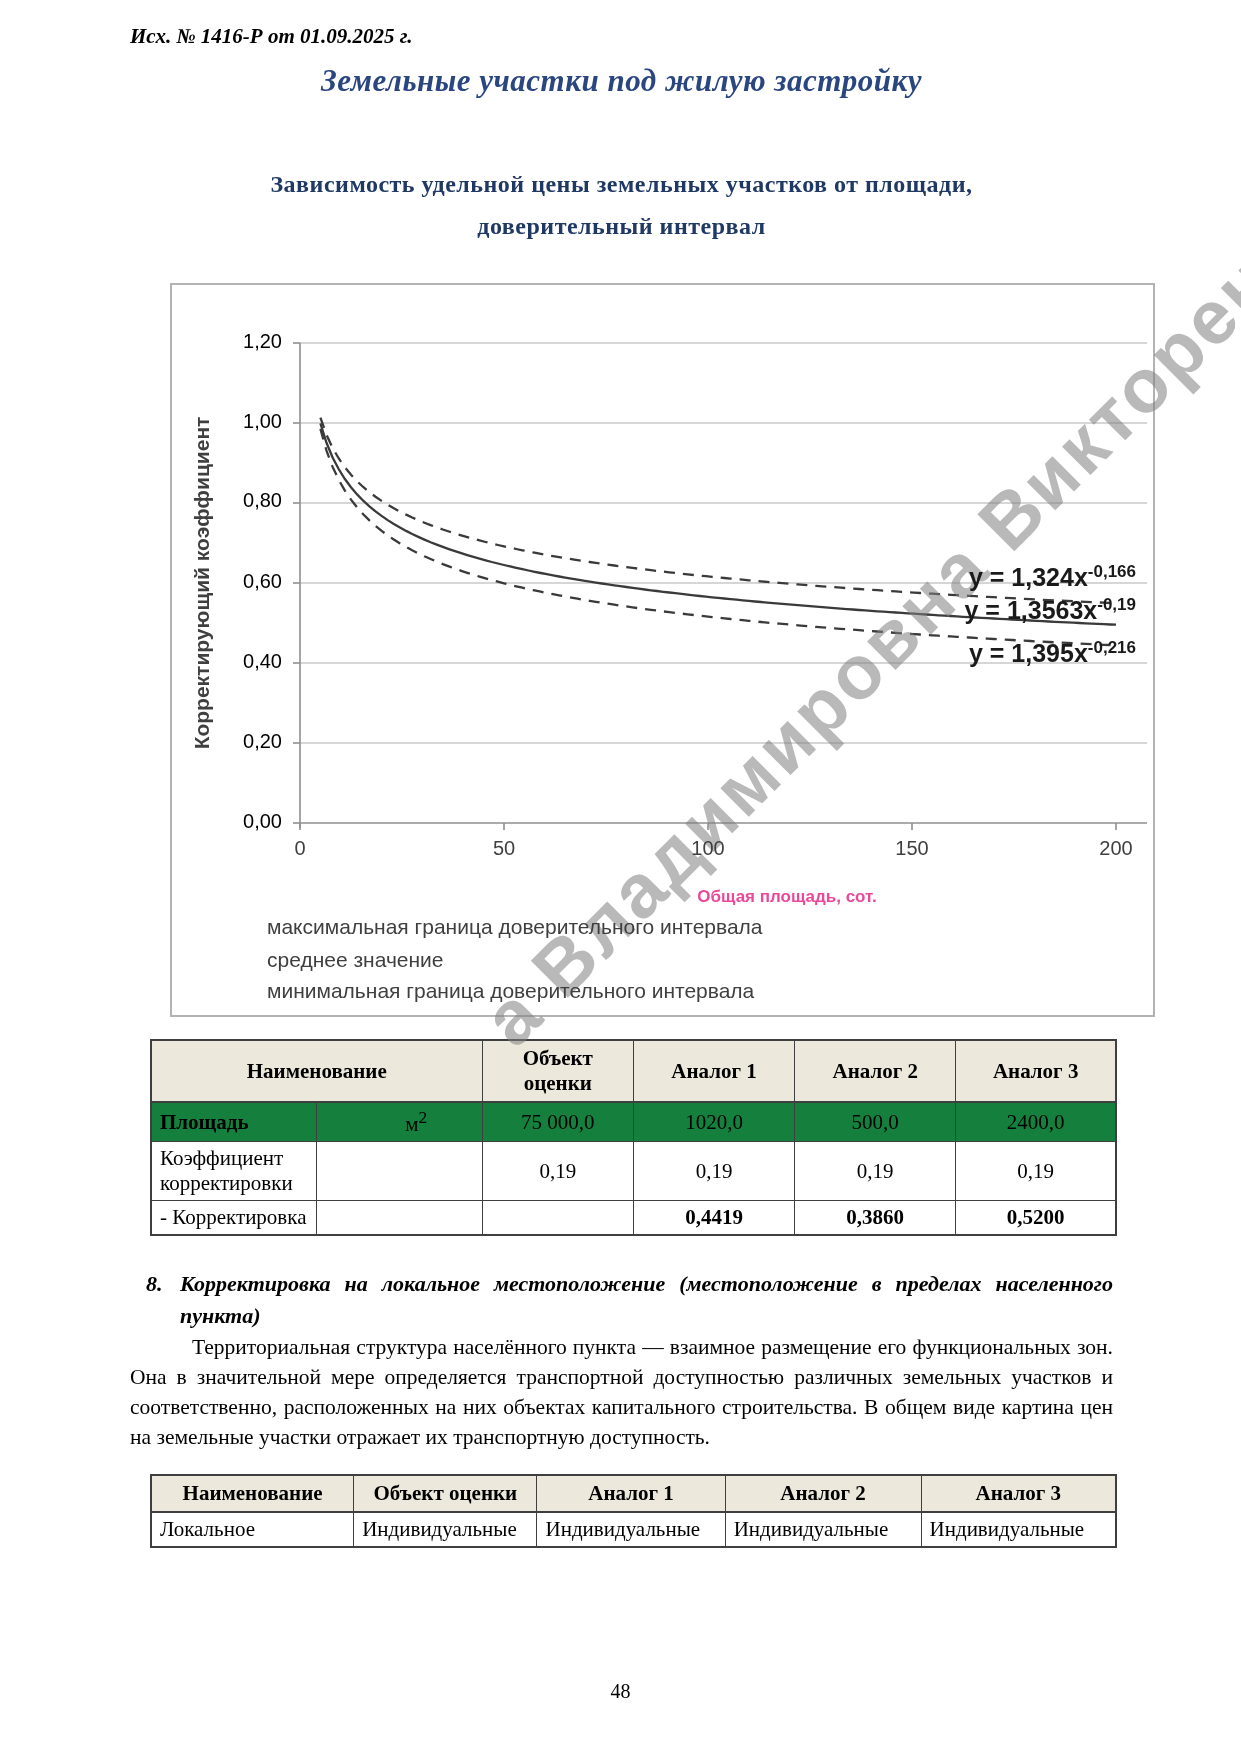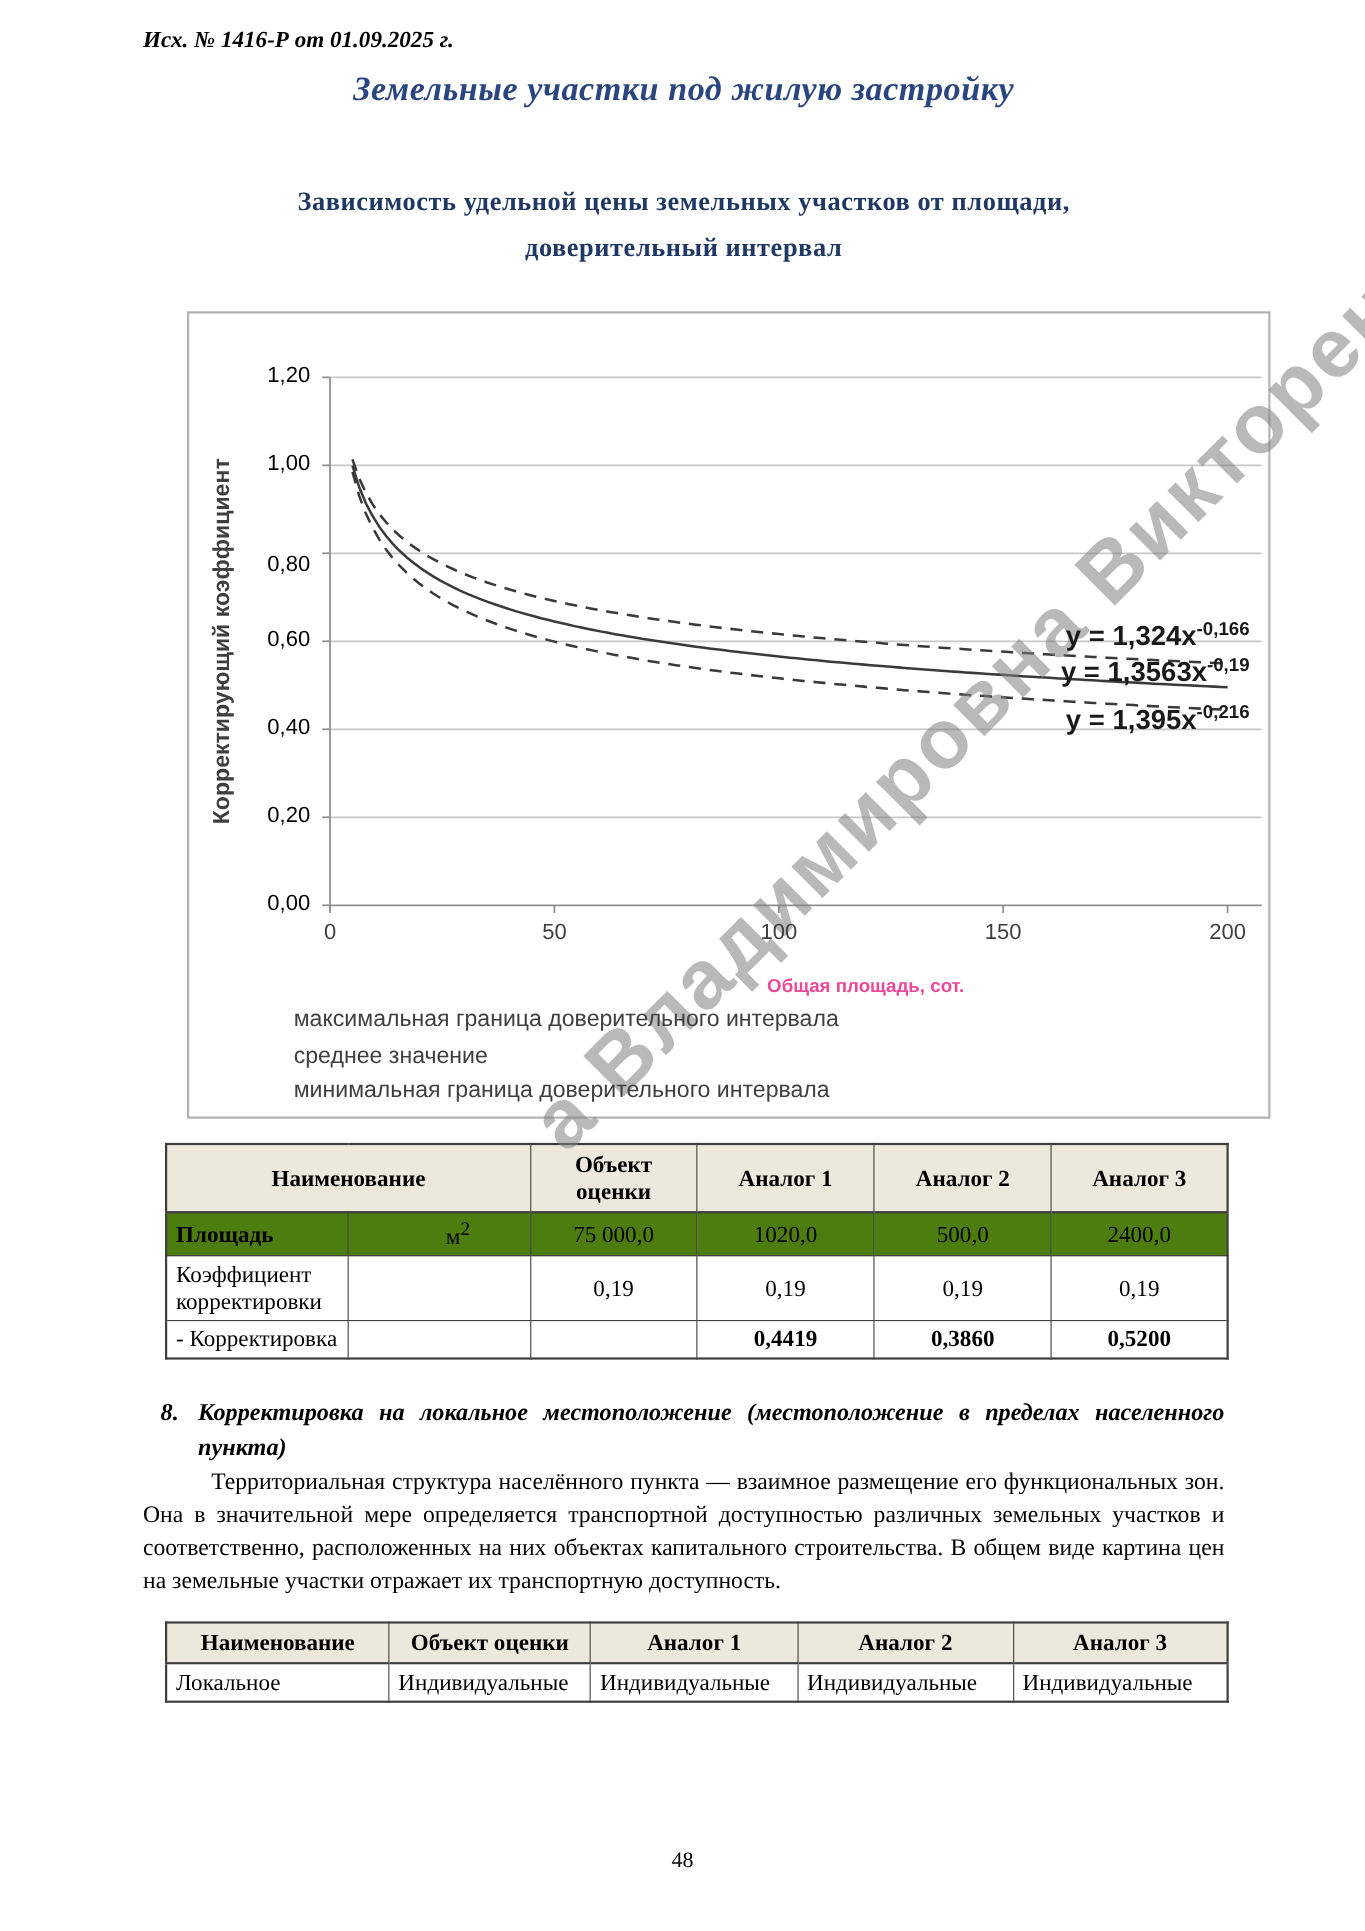--- a/index.html
+++ b/index.html
@@ -62,21 +62,21 @@
   table { border-collapse:collapse; table-layout:fixed;
     margin:22px 0 0 150px; width:967px; font-size:21px; }
   table, th, td { border:1px solid #3f3f3f; }
   table { border-width:2px; }
   th { background:#ece8db; font-weight:bold; text-align:center; padding:5px 6px; }
   thead tr th { border-bottom-width:2px; }
   td { padding:4px 8px; vertical-align:middle; }
   td.name { text-align:left; }
   td.val, td.unit { text-align:center; }
   .b { font-weight:bold; }
-  tr.shaded td { background:#4d7c0f; }
+  tr.shaded td { background:#15803d; }
   .t1-c1{width:26%;} .t1-c2{width:8.3%;padding-left:42px;} .t1-c3{width:15.7%;}
   .t1-c4{width:16.7%;} .t1-c5{width:16.7%;} .t1-c6{width:16.6%;}
   .t2-c1{width:21%;} .t2-c2{width:19%;} .t2-c3{width:19.5%;}
   .t2-c4{width:20.3%;} .t2-c5{width:20.2%;}
   .section-head {
     position:relative; margin:32px 128px 0 130px; padding-left:50px;
     font-size:22px; font-weight:bold; font-style:italic; line-height:32px;
     text-align:justify;
   }
   .section-num { position:absolute; left:16px; top:0; }
@@ -129,21 +129,21 @@
         <line x1="944" y1="538" x2="944" y2="545" stroke="#8f8f8f" stroke-width="1.6"></line>
         <polyline points="148.4,132.6 154.5,149.8 160.6,163.0 166.8,173.5 172.9,182.3 179.0,189.8 185.1,196.3 191.2,202.0 197.4,207.1 203.5,211.7 209.6,215.9 215.7,219.8 221.8,223.3 228.0,226.6 234.1,229.6 240.2,232.5 246.3,235.2 252.4,237.7 258.6,240.1 264.7,242.3 270.8,244.5 276.9,246.5 283.0,248.5 289.2,250.3 295.3,252.1 301.4,253.8 307.5,255.4 313.6,257.0 319.8,258.5 325.9,260.0 332.0,261.4 338.1,262.7 344.2,264.0 350.4,265.3 356.5,266.5 362.6,267.7 368.7,268.9 374.8,270.0 381.0,271.1 387.1,272.1 393.2,273.1 399.3,274.1 405.4,275.1 411.6,276.1 417.7,277.0 423.8,277.9 429.9,278.8 436.0,279.6 442.2,280.5 448.3,281.3 454.4,282.1 460.5,282.9 466.6,283.7 472.8,284.4 478.9,285.2 485.0,285.9 491.1,286.6 497.2,287.3 503.4,288.0 509.5,288.7 515.6,289.3 521.7,290.0 527.8,290.6 534.0,291.2 540.1,291.8 546.2,292.4 552.3,293.0 558.4,293.6 564.6,294.2 570.7,294.7 576.8,295.3 582.9,295.8 589.0,296.4 595.2,296.9 601.3,297.4 607.4,297.9 613.5,298.4 619.6,298.9 625.8,299.4 631.9,299.9 638.0,300.4 644.1,300.9 650.2,301.3 656.4,301.8 662.5,302.2 668.6,302.7 674.7,303.1 680.8,303.6 687.0,304.0 693.1,304.4 699.2,304.8 705.3,305.2 711.4,305.6 717.6,306.0 723.7,306.4 729.8,306.8 735.9,307.2 742.0,307.6 748.2,308.0 754.3,308.4 760.4,308.7 766.5,309.1 772.6,309.5 778.8,309.8 784.9,310.2 791.0,310.5 797.1,310.9 803.2,311.2 809.4,311.5 815.5,311.9 821.6,312.2 827.7,312.5 833.8,312.9 840.0,313.2 846.1,313.5 852.2,313.8 858.3,314.1 864.4,314.5 870.6,314.8 876.7,315.1 882.8,315.4 888.9,315.7 895.0,316.0 901.2,316.2 907.3,316.5 913.4,316.8 919.5,317.1 925.6,317.4 931.8,317.7 937.9,318.0 944.0,318.2" fill="none" stroke="#3a3a3a" stroke-width="2.3" stroke-dasharray="11 8"></polyline>
         <polyline points="148.4,138.4 154.5,157.8 160.6,172.5 166.8,184.3 172.9,194.0 179.0,202.3 185.1,209.4 191.2,215.7 197.4,221.3 203.5,226.4 209.6,230.9 215.7,235.1 221.8,239.0 228.0,242.6 234.1,245.9 240.2,249.0 246.3,251.9 252.4,254.6 258.6,257.2 264.7,259.6 270.8,261.9 276.9,264.1 283.0,266.2 289.2,268.2 295.3,270.1 301.4,271.9 307.5,273.7 313.6,275.3 319.8,277.0 325.9,278.5 332.0,280.0 338.1,281.4 344.2,282.8 350.4,284.2 356.5,285.5 362.6,286.8 368.7,288.0 374.8,289.2 381.0,290.3 387.1,291.5 393.2,292.6 399.3,293.6 405.4,294.6 411.6,295.7 417.7,296.6 423.8,297.6 429.9,298.5 436.0,299.4 442.2,300.3 448.3,301.2 454.4,302.0 460.5,302.9 466.6,303.7 472.8,304.5 478.9,305.3 485.0,306.0 491.1,306.8 497.2,307.5 503.4,308.2 509.5,308.9 515.6,309.6 521.7,310.3 527.8,311.0 534.0,311.6 540.1,312.3 546.2,312.9 552.3,313.5 558.4,314.1 564.6,314.7 570.7,315.3 576.8,315.9 582.9,316.5 589.0,317.0 595.2,317.6 601.3,318.1 607.4,318.7 613.5,319.2 619.6,319.7 625.8,320.2 631.9,320.7 638.0,321.2 644.1,321.7 650.2,322.2 656.4,322.7 662.5,323.2 668.6,323.6 674.7,324.1 680.8,324.5 687.0,325.0 693.1,325.4 699.2,325.8 705.3,326.3 711.4,326.7 717.6,327.1 723.7,327.5 729.8,327.9 735.9,328.3 742.0,328.7 748.2,329.1 754.3,329.5 760.4,329.9 766.5,330.3 772.6,330.7 778.8,331.0 784.9,331.4 791.0,331.8 797.1,332.1 803.2,332.5 809.4,332.8 815.5,333.2 821.6,333.5 827.7,333.9 833.8,334.2 840.0,334.5 846.1,334.9 852.2,335.2 858.3,335.5 864.4,335.8 870.6,336.2 876.7,336.5 882.8,336.8 888.9,337.1 895.0,337.4 901.2,337.7 907.3,338.0 913.4,338.3 919.5,338.6 925.6,338.9 931.8,339.2 937.9,339.5 944.0,339.7" fill="none" stroke="#3a3a3a" stroke-width="2.3"></polyline>
         <polyline points="148.4,143.9 154.5,165.6 160.6,181.9 166.8,194.9 172.9,205.6 179.0,214.6 185.1,222.4 191.2,229.3 197.4,235.4 203.5,240.9 209.6,245.8 215.7,250.4 221.8,254.5 228.0,258.4 234.1,261.9 240.2,265.3 246.3,268.4 252.4,271.3 258.6,274.0 264.7,276.6 270.8,279.1 276.9,281.4 283.0,283.7 289.2,285.8 295.3,287.8 301.4,289.7 307.5,291.6 313.6,293.4 319.8,295.1 325.9,296.7 332.0,298.3 338.1,299.8 344.2,301.3 350.4,302.7 356.5,304.1 362.6,305.4 368.7,306.7 374.8,308.0 381.0,309.2 387.1,310.4 393.2,311.5 399.3,312.6 405.4,313.7 411.6,314.8 417.7,315.8 423.8,316.8 429.9,317.8 436.0,318.7 442.2,319.7 448.3,320.6 454.4,321.4 460.5,322.3 466.6,323.2 472.8,324.0 478.9,324.8 485.0,325.6 491.1,326.4 497.2,327.1 503.4,327.9 509.5,328.6 515.6,329.3 521.7,330.0 527.8,330.7 534.0,331.4 540.1,332.1 546.2,332.7 552.3,333.4 558.4,334.0 564.6,334.6 570.7,335.2 576.8,335.8 582.9,336.4 589.0,337.0 595.2,337.6 601.3,338.1 607.4,338.7 613.5,339.2 619.6,339.8 625.8,340.3 631.9,340.8 638.0,341.3 644.1,341.9 650.2,342.4 656.4,342.8 662.5,343.3 668.6,343.8 674.7,344.3 680.8,344.7 687.0,345.2 693.1,345.7 699.2,346.1 705.3,346.5 711.4,347.0 717.6,347.4 723.7,347.8 729.8,348.3 735.9,348.7 742.0,349.1 748.2,349.5 754.3,349.9 760.4,350.3 766.5,350.7 772.6,351.1 778.8,351.4 784.9,351.8 791.0,352.2 797.1,352.5 803.2,352.9 809.4,353.3 815.5,353.6 821.6,354.0 827.7,354.3 833.8,354.7 840.0,355.0 846.1,355.4 852.2,355.7 858.3,356.0 864.4,356.4 870.6,356.7 876.7,357.0 882.8,357.3 888.9,357.6 895.0,357.9 901.2,358.2 907.3,358.6 913.4,358.9 919.5,359.2 925.6,359.5 931.8,359.8 937.9,360.0 944.0,360.3" fill="none" stroke="#3a3a3a" stroke-width="2.3" stroke-dasharray="11 8"></polyline>
       </svg>
     <div class="chart-labels">
       <div class="y-axis-title">Корректирующий коэффициент</div>
       <div id="yticks">
           <div class="ytick" style="top: 45px;">1,20</div>
           <div class="ytick" style="top: 125px;">1,00</div>
-          <div class="ytick" style="top: 217px;">0,80</div>
+          <div class="ytick" style="top: 204px;">0,80</div>
           <div class="ytick" style="top: 285px;">0,60</div>
           <div class="ytick" style="top: 365px;">0,40</div>
           <div class="ytick" style="top: 445px;">0,20</div>
           <div class="ytick" style="top: 525px;">0,00</div>
         </div>
       <div id="xticks">
           <div class="xtick" style="left: 98px;">0</div>
           <div class="xtick" style="left: 302px;">50</div>
           <div class="xtick" style="left: 506px;">100</div>
           <div class="xtick" style="left: 710px;">150</div>

